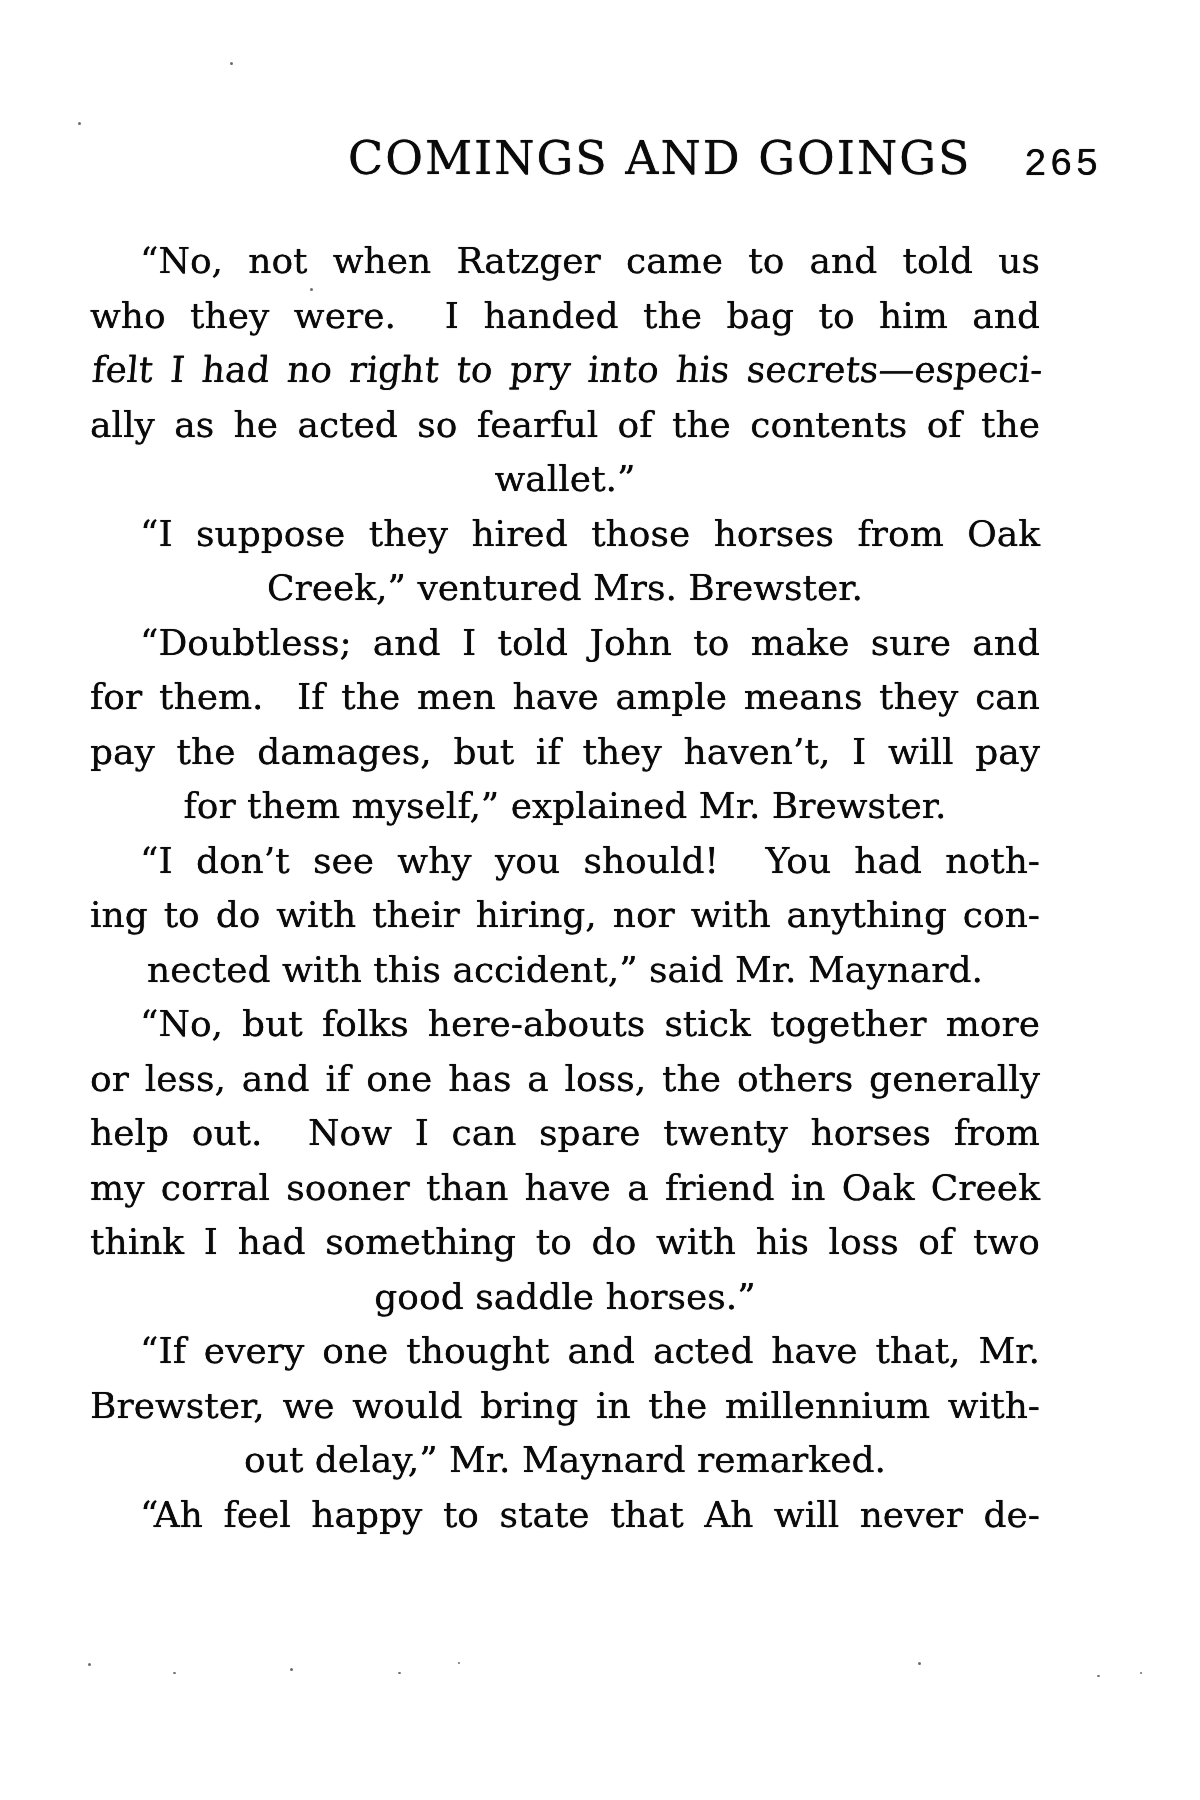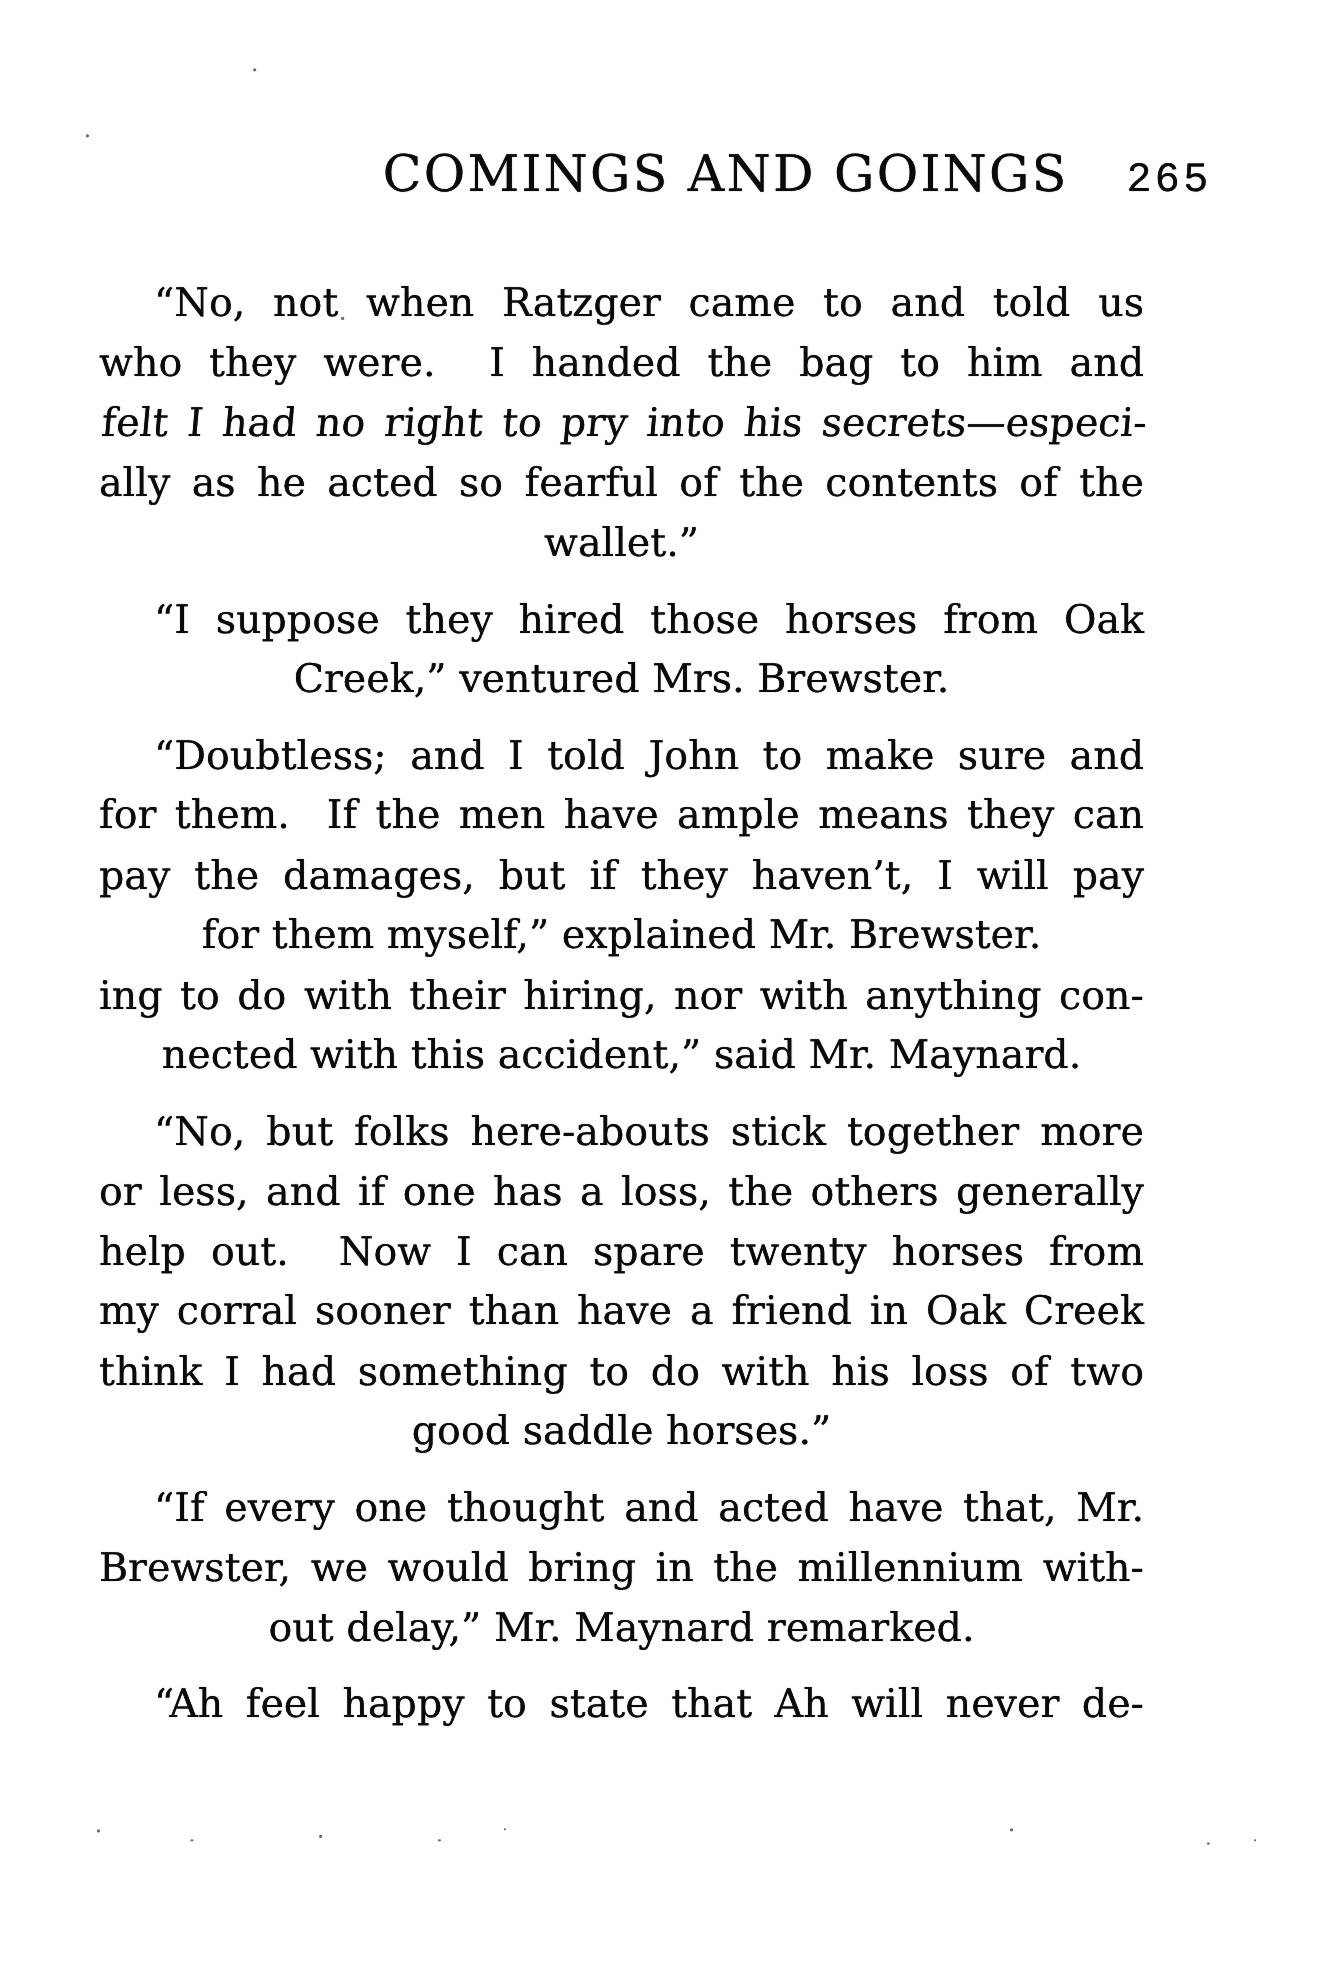--- a/index.html
+++ b/index.html
@@ -53,21 +53,20 @@
     white-space: normal;
     text-align: center;
     text-shadow: 0 0 0.7px currentColor;
   }
   .line.j {
     text-align: justify;
     text-align-last: justify;
   }
   .line.ind {
     text-indent: 50px;
-    margin-top: 15px;
   }
   .line.slant {
     transform: skewX(-5deg);
     transform-origin: 50% 100%;
   }
   .speck {
     position: absolute;
     background: #6b6b6b;
     border-radius: 50%;
   }
@@ -93,20 +92,21 @@
         <div class="line j ind">“I suppose they hired those horses from Oak</div>
         <div class="line">Creek,” ventured Mrs. Brewster.</div>
       </div>
       <div class="paragraph">
         <div class="line j ind">“Doubtless; and I told John to make sure and</div>
         <div class="line j">for them.&nbsp; If the men have ample means they can</div>
         <div class="line j">pay the damages, but if they haven’t, I will pay</div>
         <div class="line">for them myself,” explained Mr. Brewster.</div>
       </div>
       <div class="paragraph">
+        <div class="line j ind">“I don’t see why you should!&nbsp; You had noth-</div>
         <div class="line j">ing to do with their hiring, nor with anything con-</div>
         <div class="line">nected with this accident,” said Mr. Maynard.</div>
       </div>
       <div class="paragraph">
         <div class="line j ind">“No, but folks here-abouts stick together more</div>
         <div class="line j">or less, and if one has a loss, the others generally</div>
         <div class="line j">help out.&nbsp; Now I can spare twenty horses from</div>
         <div class="line j">my corral sooner than have a friend in Oak Creek</div>
         <div class="line j">think I had something to do with his loss of two</div>
         <div class="line">good saddle horses.”</div>

